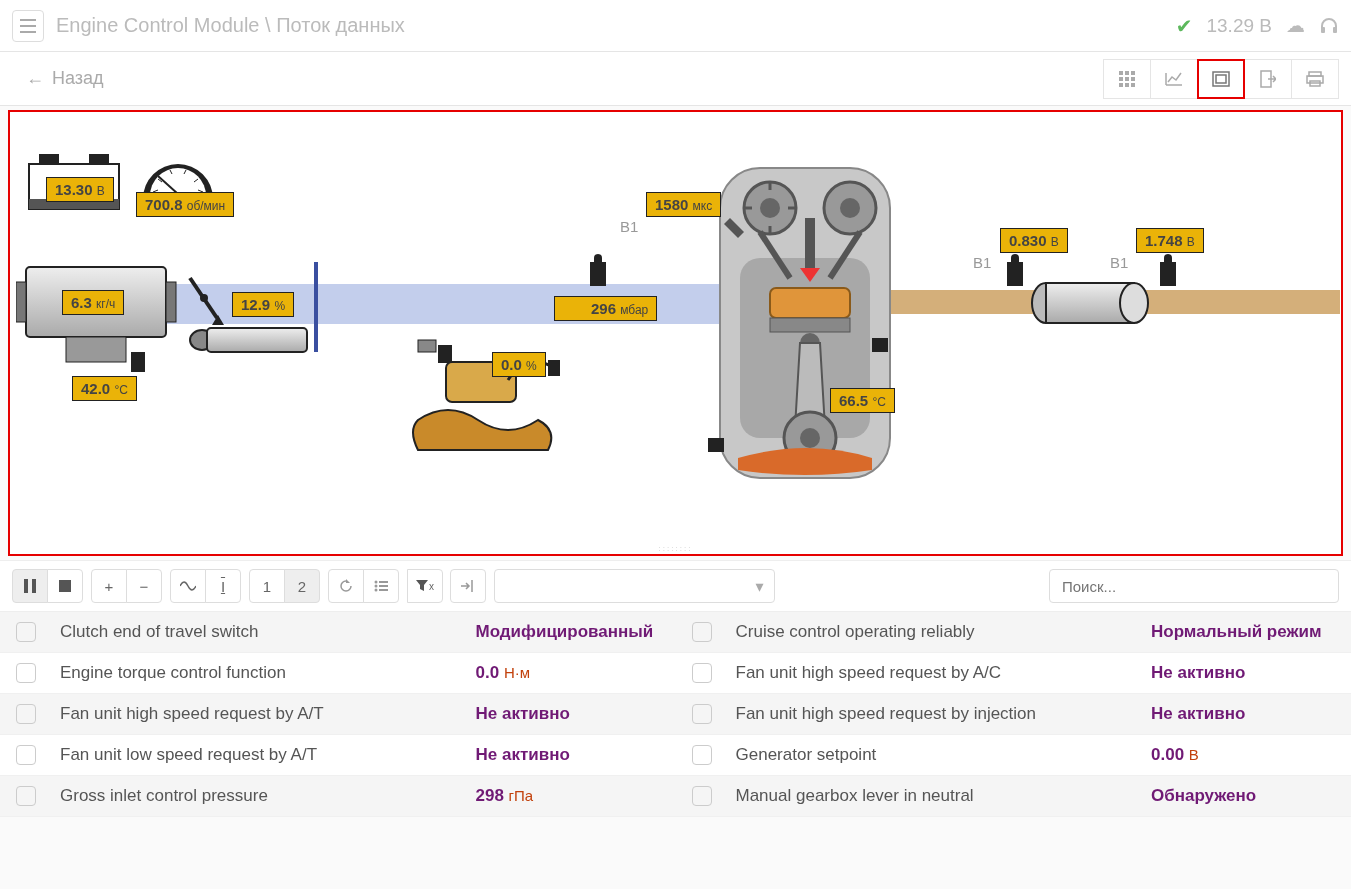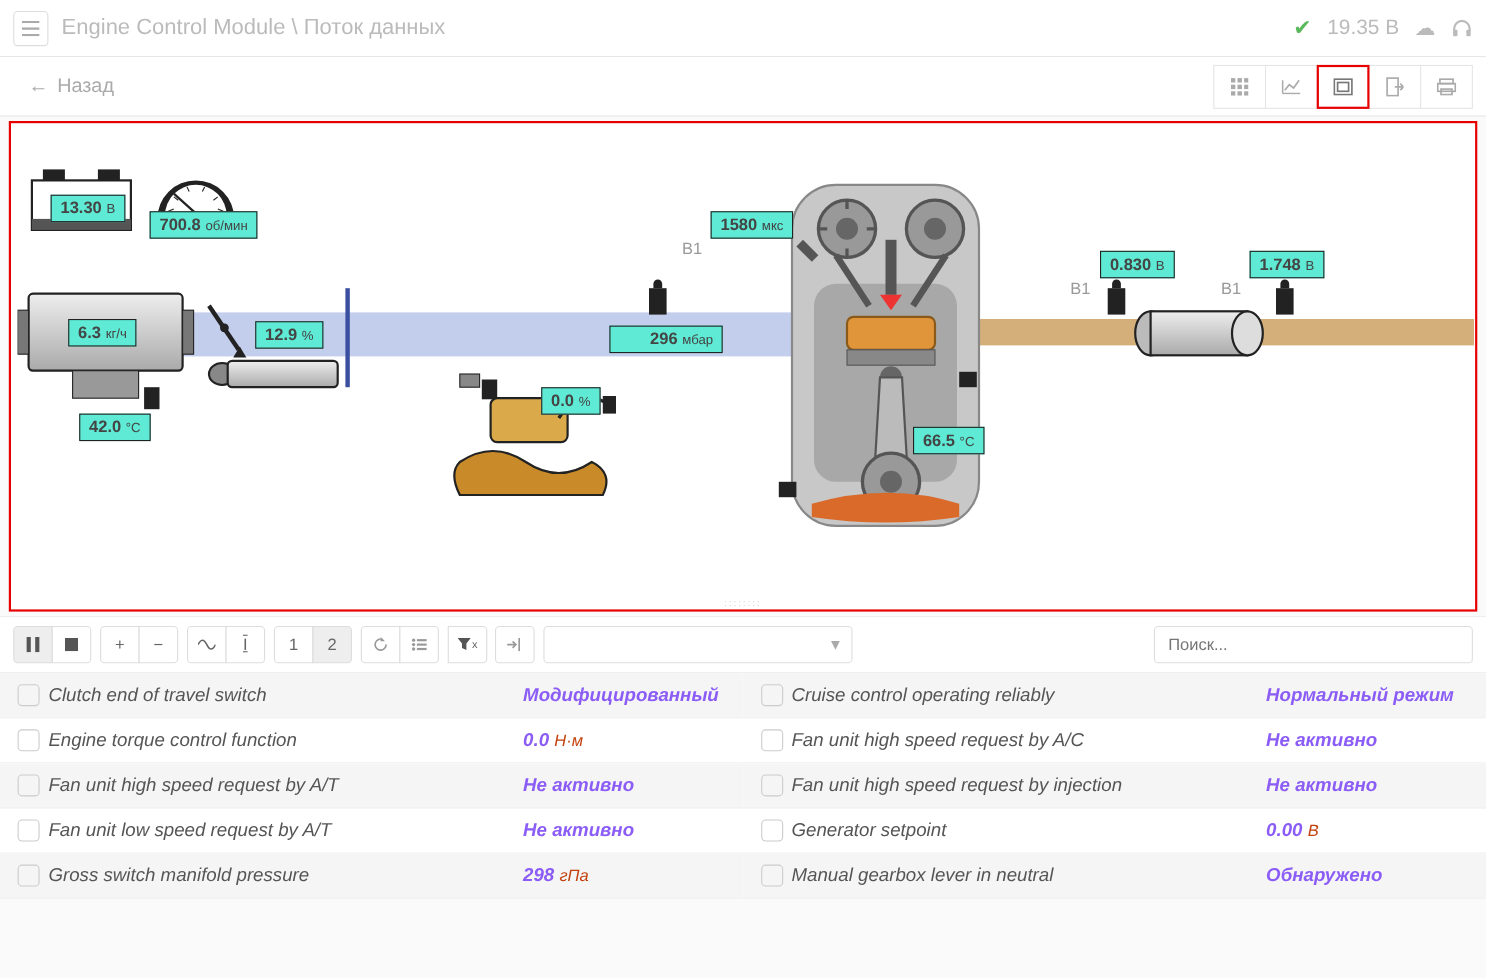--- a/index.html
+++ b/index.html
@@ -8,43 +8,43 @@
   .menu-btn { width: 32px; height: 32px; border: 1px solid #ddd; border-radius: 4px; display: flex; align-items: center; justify-content: center; color: #aaa; cursor: pointer; }
   .breadcrumb { margin-left: 12px; font-size: 20px; color: #bbb; }
   .topbar-right { margin-left: auto; display: flex; align-items: center; gap: 14px; color: #bbb; font-size: 19px; }
   .status-ok { color: #5cb85c; font-size: 20px; }
   .subbar { height: 54px; display: flex; align-items: center; padding: 0 12px; border-bottom: 1px solid #e5e5e5; background: #fff; }
   .back-btn { display: flex; align-items: center; gap: 8px; color: #aaa; font-size: 18px; cursor: pointer; padding: 6px 14px; }
   .subbar-right { margin-left: auto; display: flex; gap: 0; }
   .icon-btn { width: 48px; height: 40px; border: 1px solid #e5e5e5; display: flex; align-items: center; justify-content: center; color: #aaa; cursor: pointer; background:#fff; margin-left:-1px; }
   .icon-btn.active { border: 2px solid #e60000; position: relative; z-index: 2; }
   .diagram { margin: 4px 8px 0 8px; border: 2px solid #e60000; background: #fff; height: 446px; position: relative; overflow: hidden; }
-  .lbl { position: absolute; background: #5eead4; border: 1px solid #222; padding: 3px 8px; font-size: 15px; white-space: nowrap; }
+  .lbl { position: absolute; background: #eab308; border: 1px solid #222; padding: 3px 8px; font-size: 15px; white-space: nowrap; }
   .lbl b { font-weight: 700; }
   .lbl .unit { font-size: 12px; }
   .pipe-blue { position: absolute; background: #c3ceec; }
   .pipe-tan  { position: absolute; background: #d4af7a; }
   .b1 { position: absolute; font-size: 15px; color: #999; margin-top: 20px; }
   .toolbar { display: flex; align-items: center; gap: 8px; padding: 8px 12px; background: #fff; border-top: 1px solid #eee; margin-top: 4px; }
   .btn-group { display: flex; }
   .tbtn { min-width: 36px; height: 34px; border: 1px solid #ddd; background: #fff; display: flex; align-items: center; justify-content: center; color: #666; cursor: pointer; margin-left: -1px; font-size: 15px; }
   .tbtn:first-child { margin-left: 0; border-radius: 4px 0 0 4px; }
   .tbtn:last-child { border-radius: 0 4px 4px 0; }
   .tbtn.round { border-radius: 4px; }
   .tbtn.act { background: #eee; }
   .select { flex: 1; max-width: 500px; height: 34px; border: 1px solid #ddd; border-radius: 4px; display:flex; align-items:center; justify-content:flex-end; padding:0 10px; color:#aaa; }
   .search { width: 290px; height: 34px; border: 1px solid #ddd; border-radius: 4px; padding: 0 12px; color:#888; font-size:15px; }
   .datagrid { display: flex; background: #fff; border-top: 1px solid #eee; }
   .col { flex: 1; }
-  .row { display: flex; align-items: flex-start; padding: 10px 16px; border-bottom: 1px solid #f0f0f0; font-size: 17px; color: #555; gap: 8px; font-style: italic; }
+  .row { display: flex; align-items: flex-start; padding: 10px 16px; border-bottom: 1px solid #f0f0f0; font-size: 17px; color: #555; gap: 24px; }
   .row:nth-child(odd) { background: #f5f5f5; }
   .chk { width: 20px; height: 20px; border: 1px solid #ccc; border-radius: 4px; flex-shrink:0; }
   .row .name { flex: 1; }
   .row .val { width: 220px; }
-  .row .val b { font-weight: 700; color: #8b5cf6; padding-left: 36px; }
+  .row .val b { font-weight: 700; color: #701a75; padding-left: 36px; }
   .row .val .u { color: #c2410c; font-size: 15px; }
   svg { display: block; }
   .sensor { position:absolute; width:16px; height:24px; background:#222; }
   .sensor::after { content:""; position:absolute; left:4px; top:-8px; width:8px; height:8px; background:#222; border-radius:50% 50% 0 0;}
   .resizer { position:absolute; bottom:1px; left:50%; transform:translateX(-50%); color:#ccc; font-size:8px; letter-spacing:2px;}
 </style>
 </head>
 <body>
 
 <div class="topbar">
@@ -53,21 +53,21 @@
         <path d="M0 1h16M0 7h16M0 13h16" stroke="#aaa" stroke-width="2"></path>
       </svg>
   </div>
   <div class="breadcrumb">
     <span>Engine Control Module</span>
     <span> \ </span>
     <span>Поток данных</span>
   </div>
   <div class="topbar-right">
     <span class="status-ok">✔</span>
-    <span><span>19.35</span> <span>В</span></span>
+    <span><span>13.29</span> <span>В</span></span>
     <span>☁</span>
     <span>
         <svg width="20" height="20">
           <path d="M3 12v-2a7 7 0 0114 0v2" fill="none" stroke="#bbb" stroke-width="2"></path>
           <rect x="2" y="11" width="4" height="6" rx="1" fill="#bbb"></rect>
           <rect x="14" y="11" width="4" height="6" rx="1" fill="#bbb"></rect>
         </svg>
       </span>
   </div>
 </div>
@@ -334,21 +334,21 @@
       <div class="name">Fan unit high speed request by A/T</div>
       <div class="val"><b>Не активно</b></div>
       </div>
       <div class="row">
       <div class="chk"></div>
       <div class="name">Fan unit low speed request by A/T</div>
       <div class="val"><b>Не активно</b></div>
       </div>
       <div class="row">
       <div class="chk"></div>
-      <div class="name">Gross switch manifold pressure</div>
+      <div class="name">Gross inlet control pressure</div>
       <div class="val"><b>298</b> <span class="u">гПа</span></div>
       </div>
     </div>
   <div class="col" id="col-right">
       <div class="row">
       <div class="chk"></div>
       <div class="name">Cruise control operating reliably</div>
       <div class="val"><b>Нормальный режим</b></div>
       </div>
       <div class="row">

